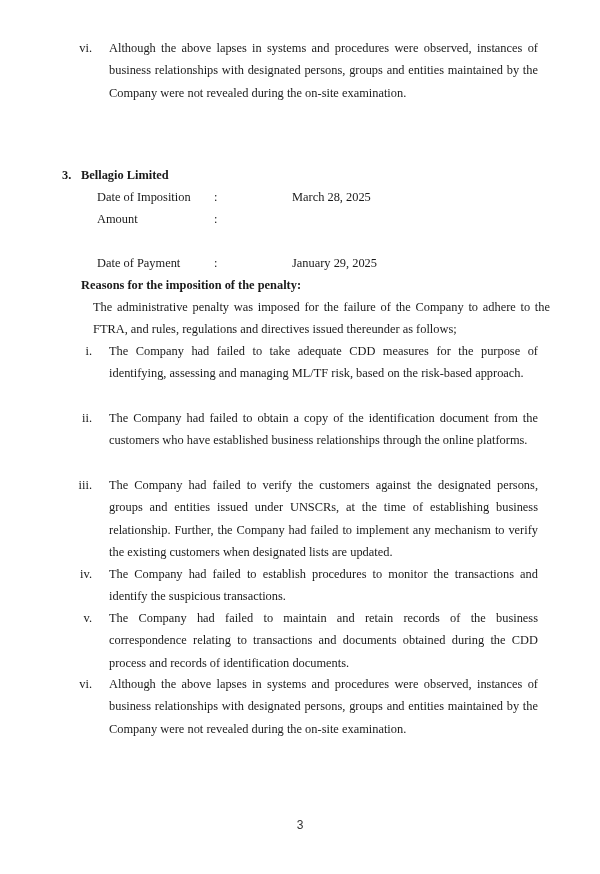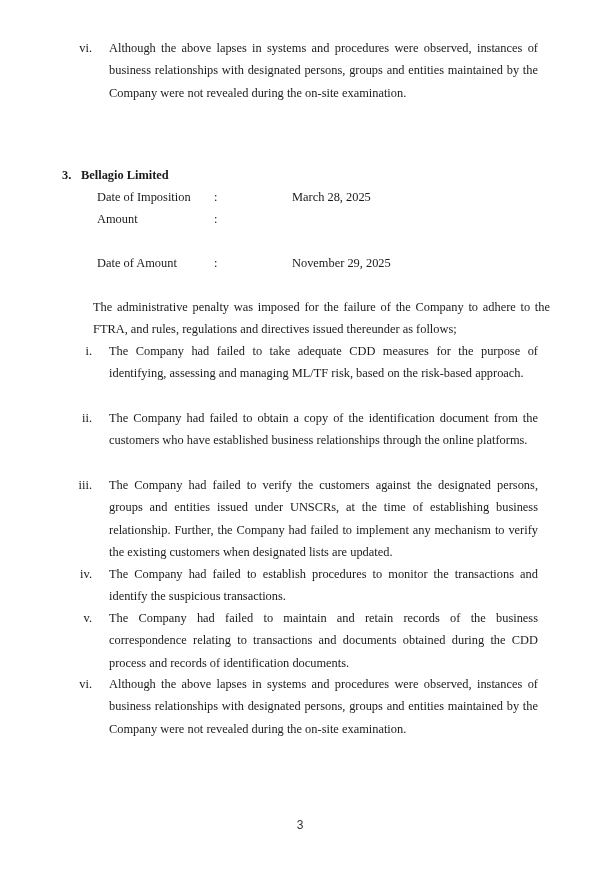--- a/index.html
+++ b/index.html
@@ -40,25 +40,26 @@
   <div class="kv" style="top:186px;height:22px;">
     <span class="k">Date of Imposition</span>
     <span class="c">:</span>
     <span class="v">March 28, 2025</span>
   </div>
   <div class="kv" style="top:208px;height:44px;">
     <span class="k">Amount</span>
     <span class="c">:</span>
   </div>
   <div class="kv" style="top:252px;height:22px;">
-    <span class="k">Date of Amount</span>
+    <span class="k">Date of Payment</span>
     <span class="c">:</span>
-    <span class="v">November 29, 2025</span>
+    <span class="v">January 29, 2025</span>
   </div>
 
+  <div class="para bold" style="left:81px;top:274px;width:460px;">Reasons for the imposition of the penalty:</div>
 
   <div class="para last-left" style="left:81px;top:296px;width:457px;">The administrative penalty was imposed for the failure of the Company to adhere to the FTRA, and rules, regulations and directives issued thereunder as follows;</div>
 
   <div class="li" style="top:340px;">
     <span class="num">i.</span>
     <span class="txt">The Company had failed to take adequate CDD measures for the purpose of identifying, assessing and managing ML/TF risk, based on the risk-based approach.</span>
   </div>
   <div class="li" style="top:407px;">
     <span class="num">ii.</span>
     <span class="txt">The Company had failed to obtain a copy of the identification document from the customers who have established business relationships through the online platforms.</span>

